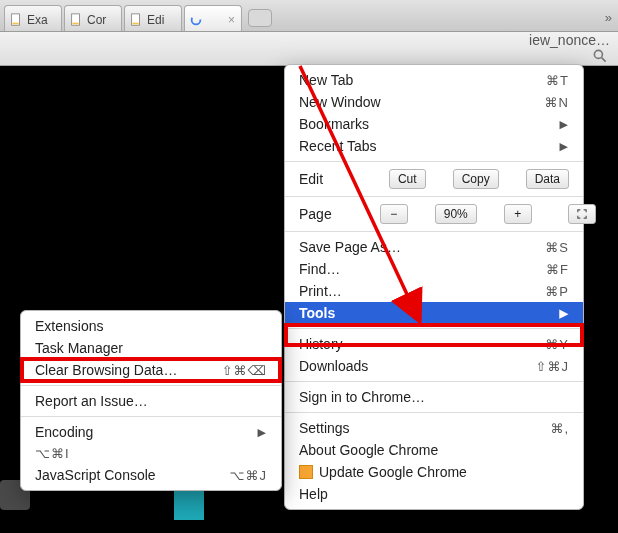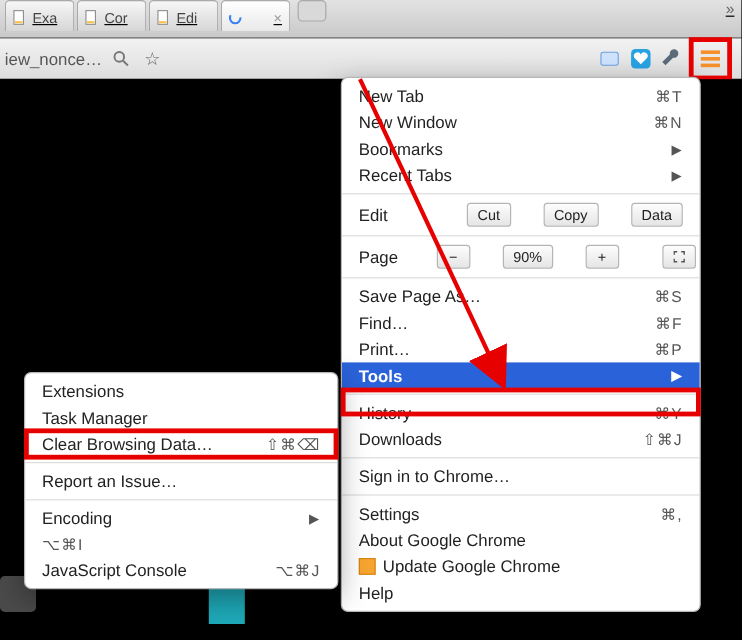--- a/index.html
+++ b/index.html
@@ -12,22 +12,22 @@
     background: #000;
     position: relative;
   }
   
   .chrome-top {
     position: absolute;
     top: 0; left: 0; right: 0; height: 32px;
     background: linear-gradient(#e2e2e2, #c9c9c9);
     border-bottom: 1px solid #9c9c9c;
     display: flex;
+    align-items: flex-end;
     padding-left: 4px;
-    text-decoration: underline;
   }
   .tab {
     height: 26px;
     background: linear-gradient(#f7f7f7, #d6d6d6);
     border: 1px solid #a9a9a9;
     border-bottom: none;
     border-radius: 4px 4px 0 0;
     margin-right: 2px;
     padding: 2px 6px 0 4px;
     display: flex;
@@ -49,22 +49,23 @@
     font-size: 13px; color: #666;
   }
 
   
   .toolbar {
     position: absolute;
     top: 32px; left: 0; right: 0; height: 34px;
     background: linear-gradient(#f2f2f2, #dedede);
     border-bottom: 1px solid #a3a3a3;
     display: flex;
-    align-items: center;
+    align-items: flex-end;
     padding: 0 8px 0 4px;
+    flex-direction: column;
   }
   .addr {
     flex: 0 0 auto;
     font-size: 14px; color: #555;
     max-width: 120px; overflow: hidden; white-space: nowrap;
   }
   .tb-icon {
     width: 20px; height: 20px; margin-left: 6px;
     display:flex; align-items:center; justify-content:center;
     color:#666; font-size:15px;
@@ -102,21 +103,21 @@
     padding: 4px 0;
     font-size: 14px;
     color: #222;
   }
   .menu-row {
     display: flex;
     align-items: center;
     padding: 3px 14px;
     white-space: nowrap;
     justify-content: space-between;
-    gap: 8px;
+    gap: 24px;
   }
   .menu-row.selected {
     background: #2a62d9;
     color: #fff;
     font-weight: bold;
   }
   .menu-sep {
     height: 1px; background: #dcdcdc; margin: 4px 0;
   }
   .shortcut {

